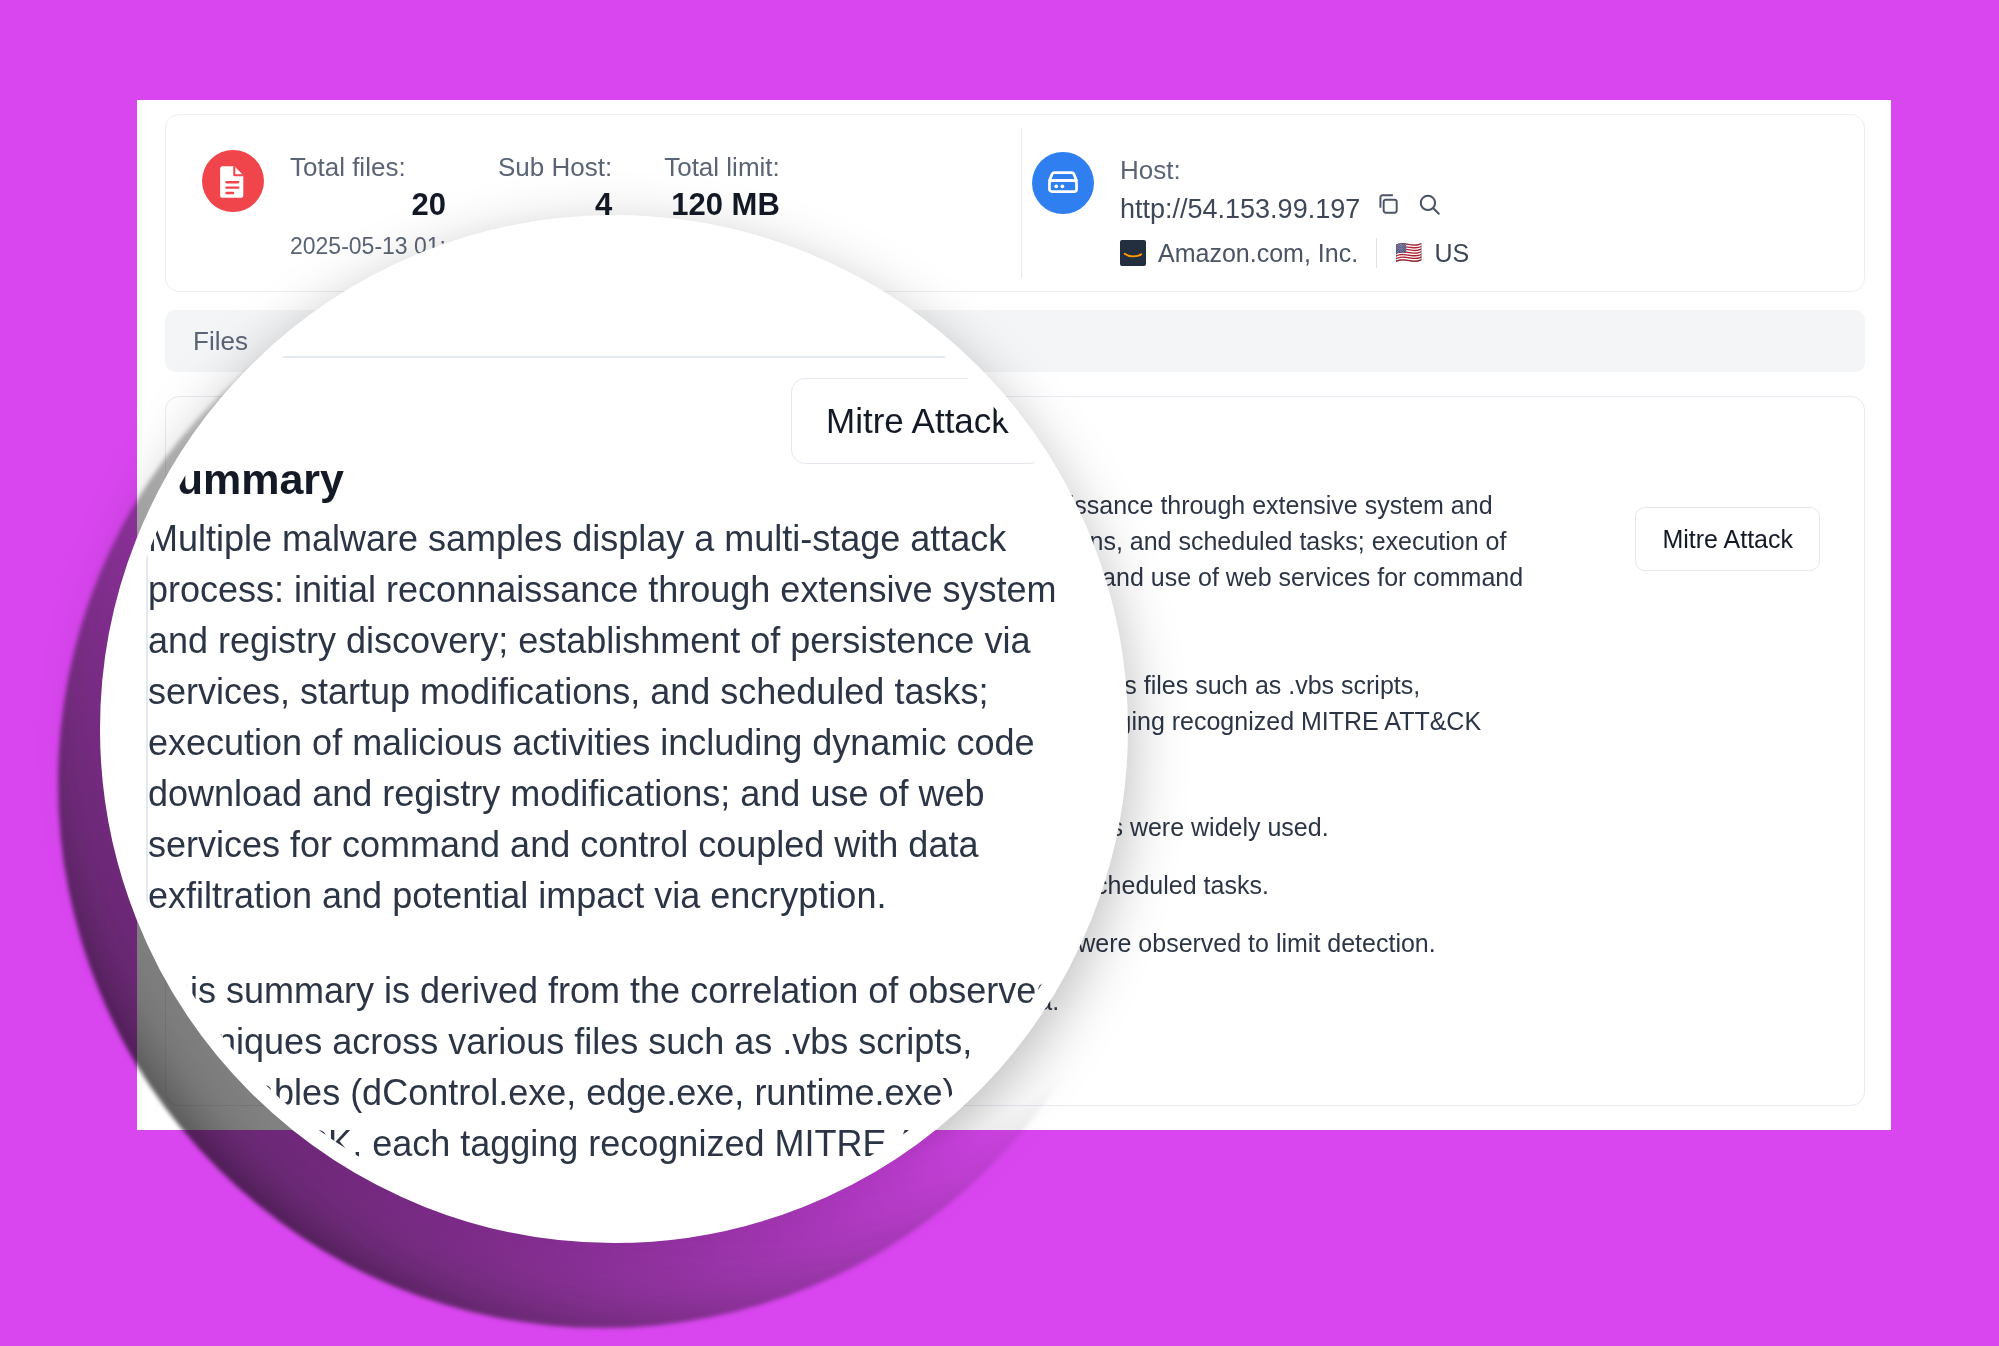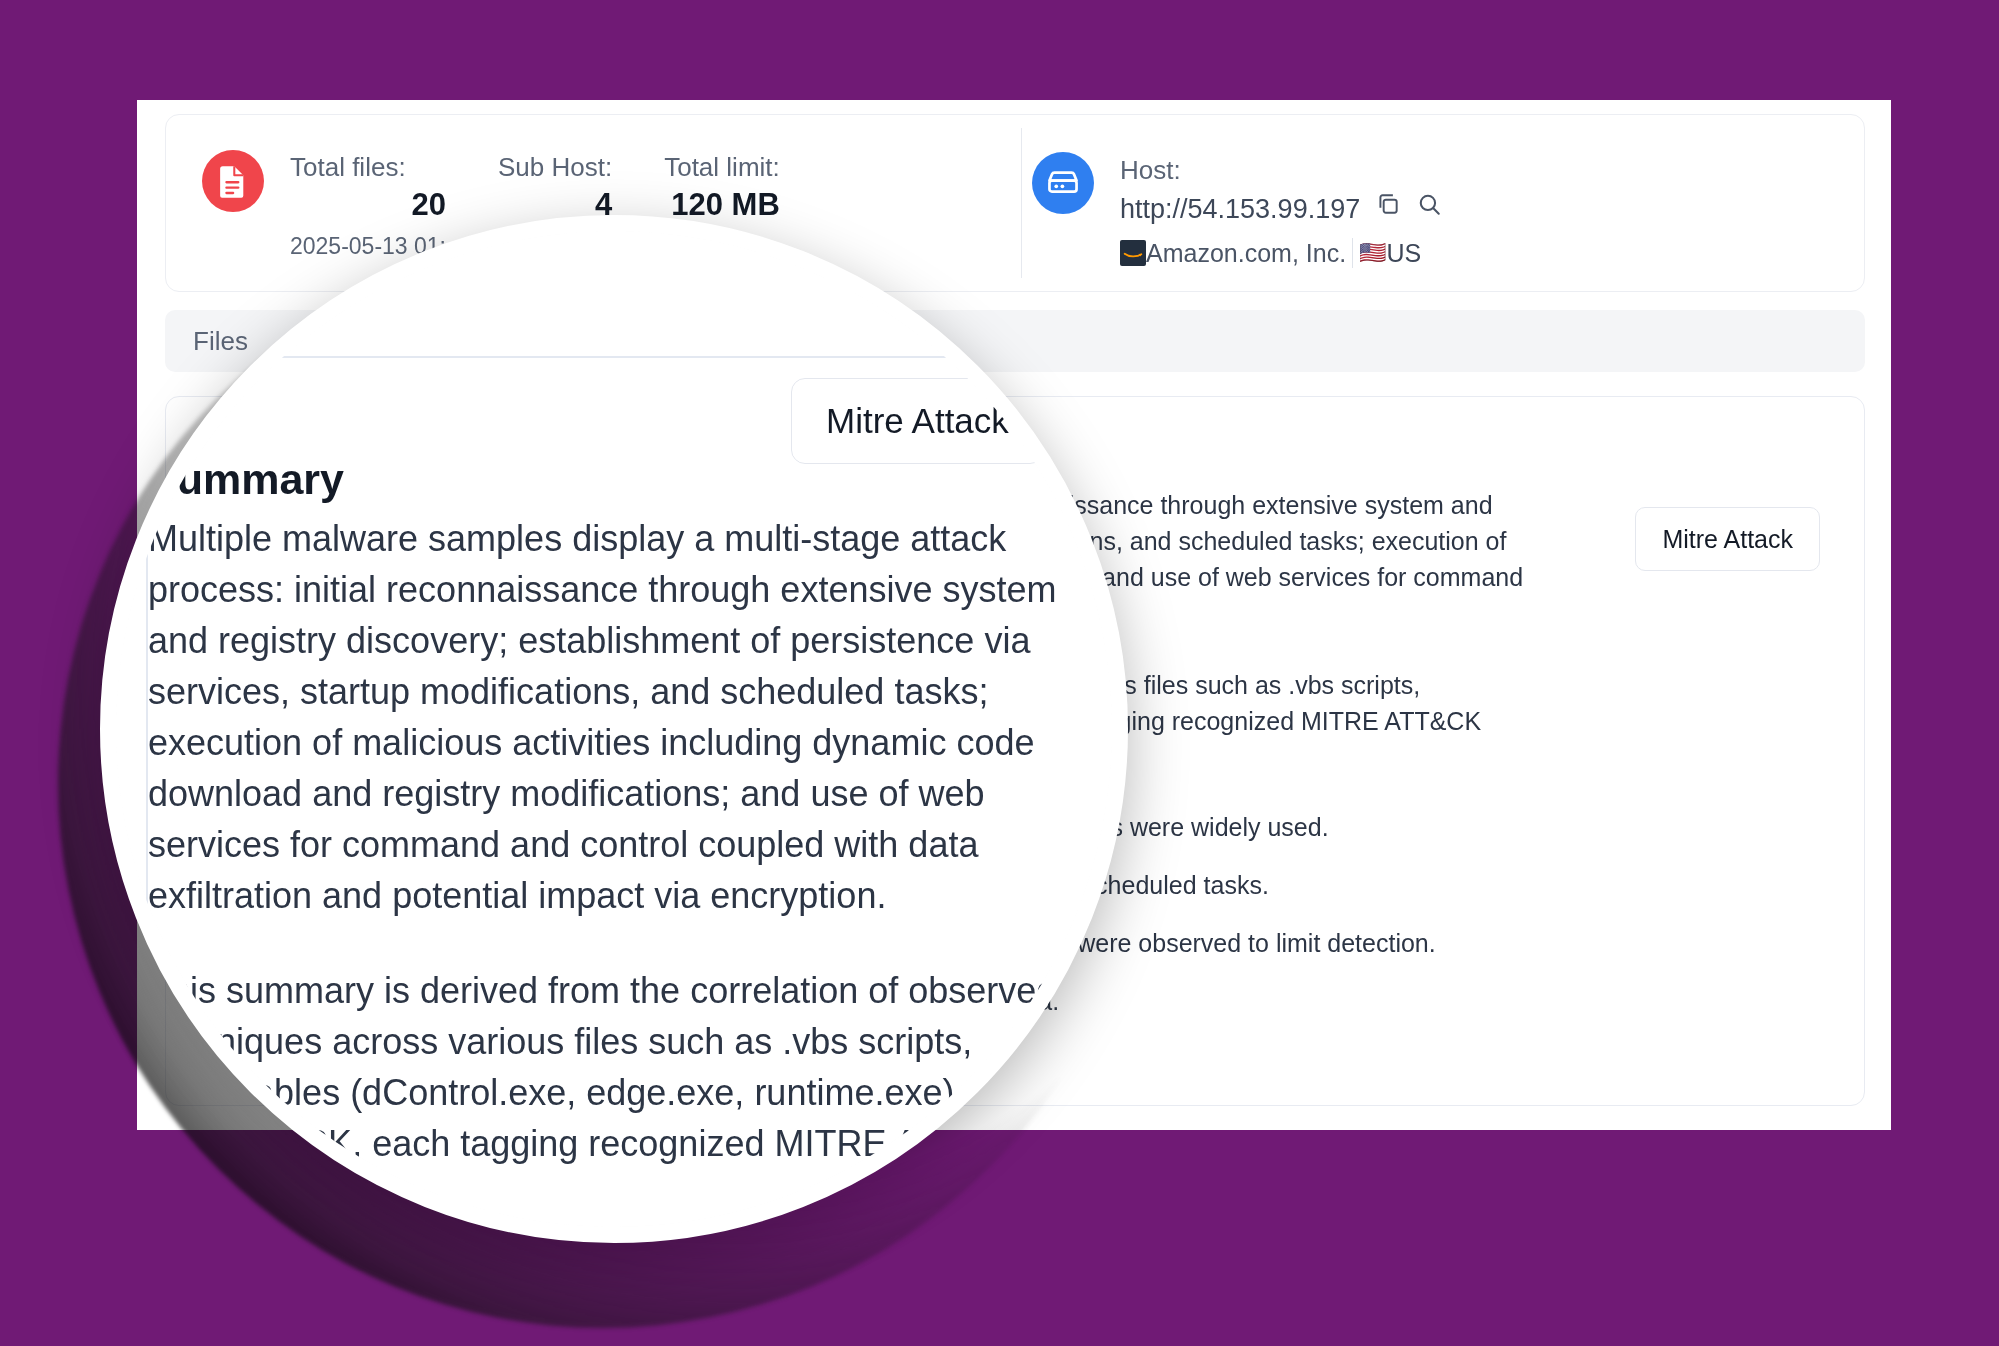--- a/index.html
+++ b/index.html
@@ -3,21 +3,21 @@
 <meta charset="utf-8">
 <style>
   * { box-sizing: border-box; margin: 0; padding: 0; }
   html, body {
     width: 1999px; height: 1346px;
     background: #000000;
     font-family: "Liberation Sans", sans-serif;
     overflow: hidden;
   }
 
-  #stage { position: relative; width: 1999px; height: 1346px; background:#701a75; }
+  #stage { position: relative; width: 1999px; height: 1346px; background:#d946ef; }
 
   
   .app-panel {
     position: absolute;
     left: 137px; top: 100px;
     width: 1754px; height: 1030px;
     background: #ffffff;
     overflow: hidden;
   }
 
@@ -62,21 +62,21 @@
   .vdivider {
     width: 1px; height: 150px; background: #e6e9ef;
     margin: 0 10px 0 0; flex: 0 0 auto;
   }
   .stats-right { display: flex; align-items: flex-start; padding-top: 14px; }
   .host-text { margin-left: 26px; }
   .host-label { font-size: 26px; color: #5a6475; line-height: 36px; }
   .host-url-row { display: flex; gap: 14px; margin-top: 2px; }
   .host-url { font-size: 27px; color: #3d4758; line-height: 38px; }
   .icon-btn { width: 27px; height: 27px; display:inline-flex; align-items:center; justify-content:center; cursor:pointer; }
-  .org-row { display: flex; align-items: center; margin-top: 10px; }
+  .org-row { display: flex; align-items: center; gap: 12px; margin-top: 10px; }
   .org-logo {
     width: 26px; height: 26px; background: #232f3e; border-radius: 2px;
     display:flex; align-items:center; justify-content:center;
   }
   .org-name { font-size: 25px; color: #4a5465; }
   .thin-sep { width:1px; height: 30px; background:#dfe3ea; margin: 0 6px; }
   .country { font-size: 25px; color: #3d4758; }
   .flag { font-size: 22px; }
 
   

